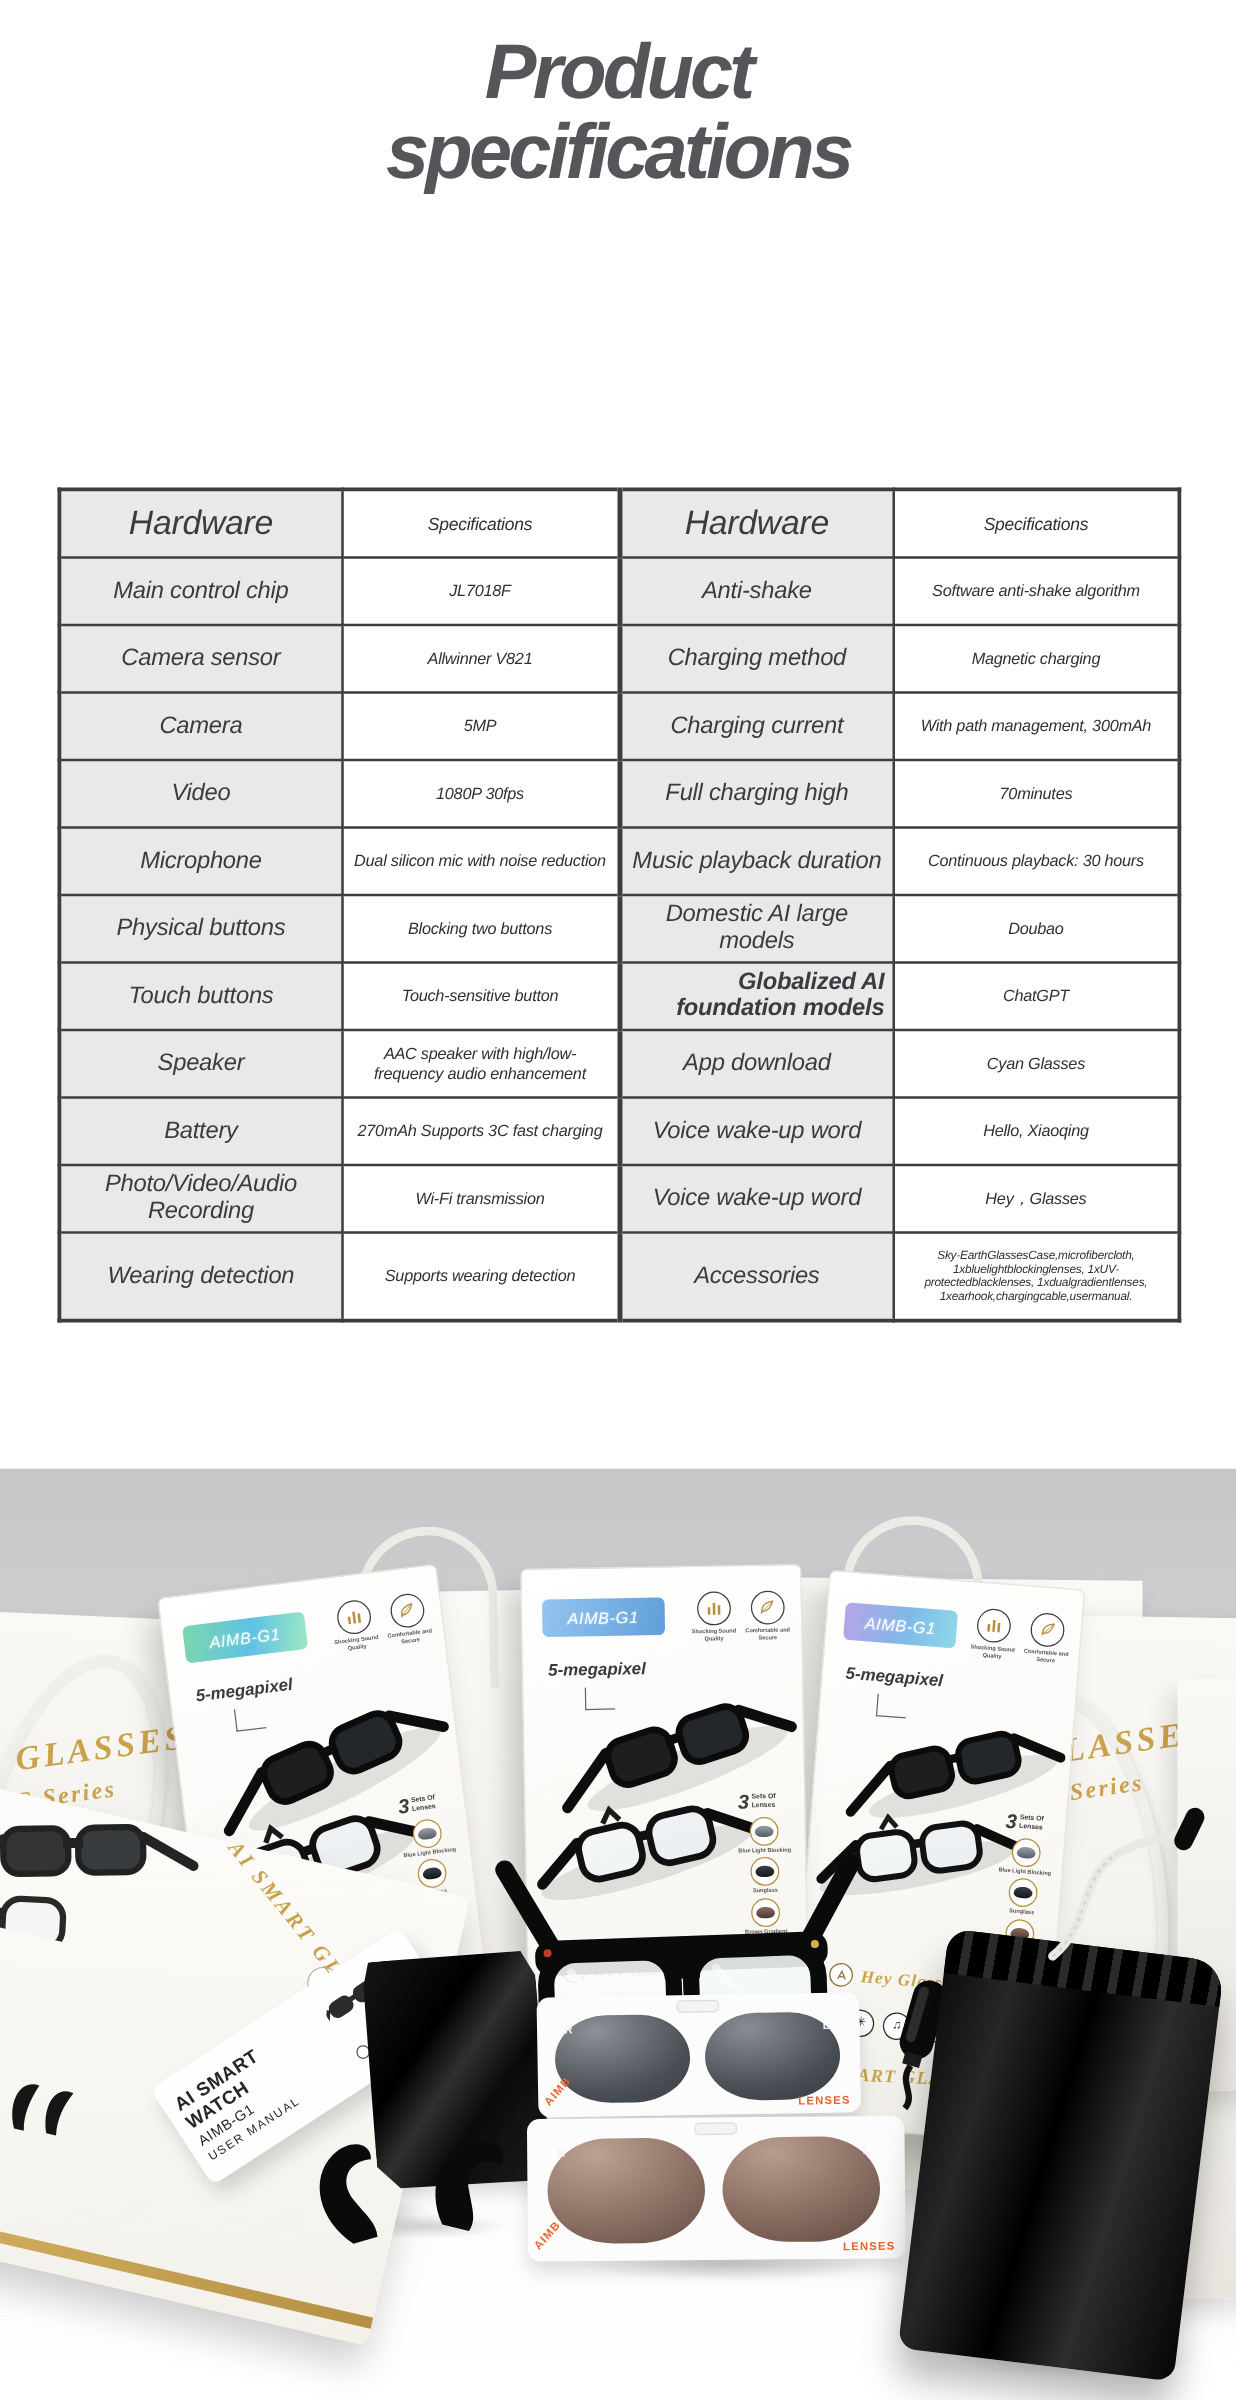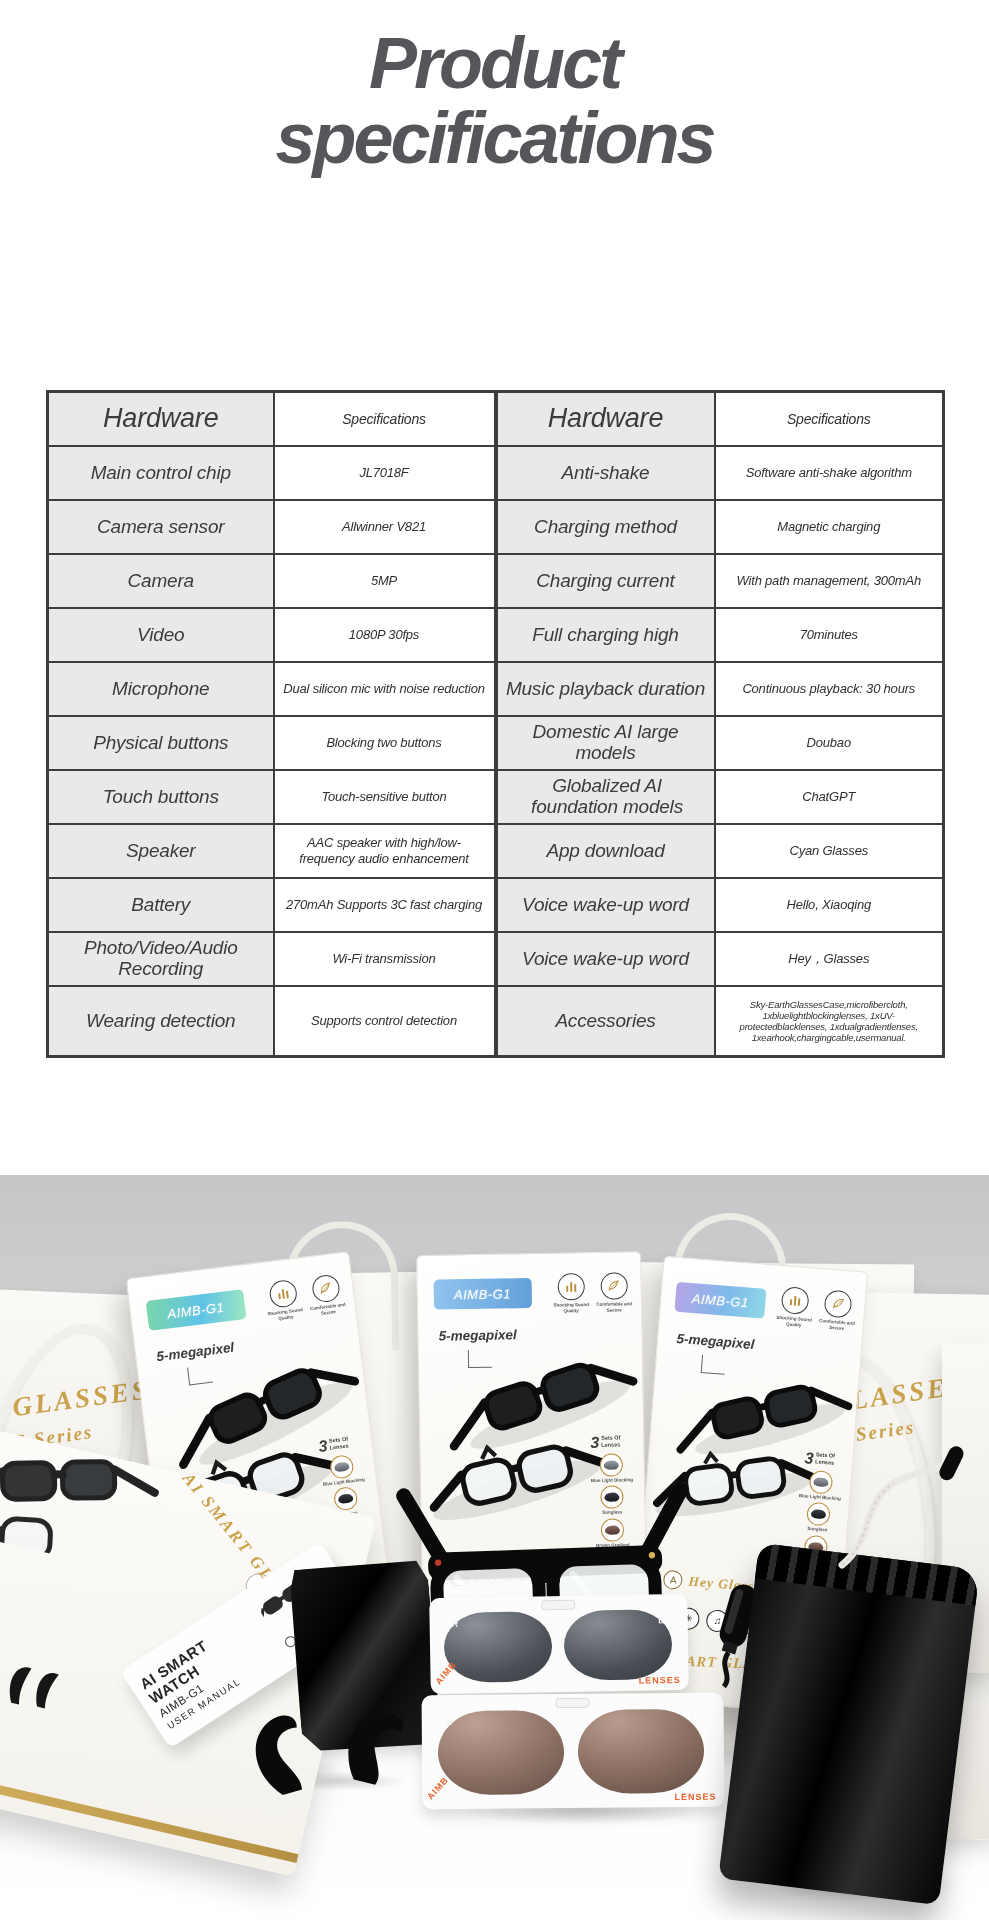--- a/index.html
+++ b/index.html
@@ -1,29 +1,29 @@
 <!DOCTYPE html>
 <html><head>
 <meta charset="utf-8">
 <style>
   html,body{margin:0;padding:0;background:#fff;}
   .page{position:relative;width:989px;height:1920px;margin:0 auto;background:#fff;overflow:hidden;
         font-family:"Liberation Sans",sans-serif;}
   
   .title{position:absolute;top:26px;left:0;width:100%;text-align:center;font-weight:bold;font-style:italic;
-         color:#55565a;font-size:72px;line-height:1.04;letter-spacing:-3px;}
+         color:#55565a;font-size:62px;line-height:1.04;letter-spacing:-3px;}
   
   .spec-wrap{position:absolute;left:46px;top:390px;}
   table.spec{border-collapse:collapse;table-layout:fixed;width:896px;border:3px solid #3d3d3d;}
   table.spec td{border:2px solid #3d3d3d;text-align:center;vertical-align:middle;font-style:italic;height:52px;overflow:hidden;}
   table.spec td.divl{border-left-width:4px;}
   table.spec tr.tall td{height:64px;}
   td.label{background:#e9e9e9;font-size:19px;color:#3b3c3f;letter-spacing:-0.2px;padding:0 6px;line-height:1.08;}
   td.label.hdr{font-size:27px;}
-  td.label.wrapleft{text-align:center;padding-left:9px;}
+  td.label.wrapleft{text-align:right;padding-left:9px;font-weight:bold;}
   td.value{background:#fff;font-size:13px;color:#303030;padding:0 8px;line-height:1.2;letter-spacing:-0.2px;}
   td.value.hdr{font-size:14px;}
   td.value.tiny{font-size:9.5px;line-height:1.17;padding:2px 5px;letter-spacing:-0.2px;}
   
   .photo{position:absolute;left:0;top:1175px;width:989px;height:745px;overflow:hidden;
          background:linear-gradient(180deg,#c5c6c8 0%,#cfcfd0 18%,#dddcda 38%,#eae8e6 52%,#f4f3f1 60%,#fbfbfa 72%,#ffffff 100%);}
   .photo *{box-sizing:border-box;}
   .groundshadow{position:absolute;left:0;top:520px;width:989px;height:90px;
          background:radial-gradient(60% 60% at 50% 30%,rgba(0,0,0,.10),transparent 75%);z-index:2;}
   
@@ -232,21 +232,21 @@
             <td class="value">Hello, Xiaoqing</td>
           </tr>
           <tr>
             <td class="label">Photo/Video/Audio Recording</td>
             <td class="value">Wi-Fi transmission</td>
             <td class="label divl">Voice wake-up word</td>
             <td class="value">Hey，Glasses</td>
           </tr>
           <tr class="tall">
             <td class="label">Wearing detection</td>
-            <td class="value">Supports control detection</td>
+            <td class="value">Supports wearing detection</td>
             <td class="label divl">Accessories</td>
             <td class="value tiny">Sky-EarthGlassesCase,microfibercloth, 1xbluelightblockinglenses, 1xUV-protectedblacklenses, 1xdualgradientlenses, 1xearhook,chargingcable,usermanual.</td>
           </tr>
         </tbody>
     </table>
   </div>
 
   <div class="photo">
     <div class="groundshadow"></div>
 

